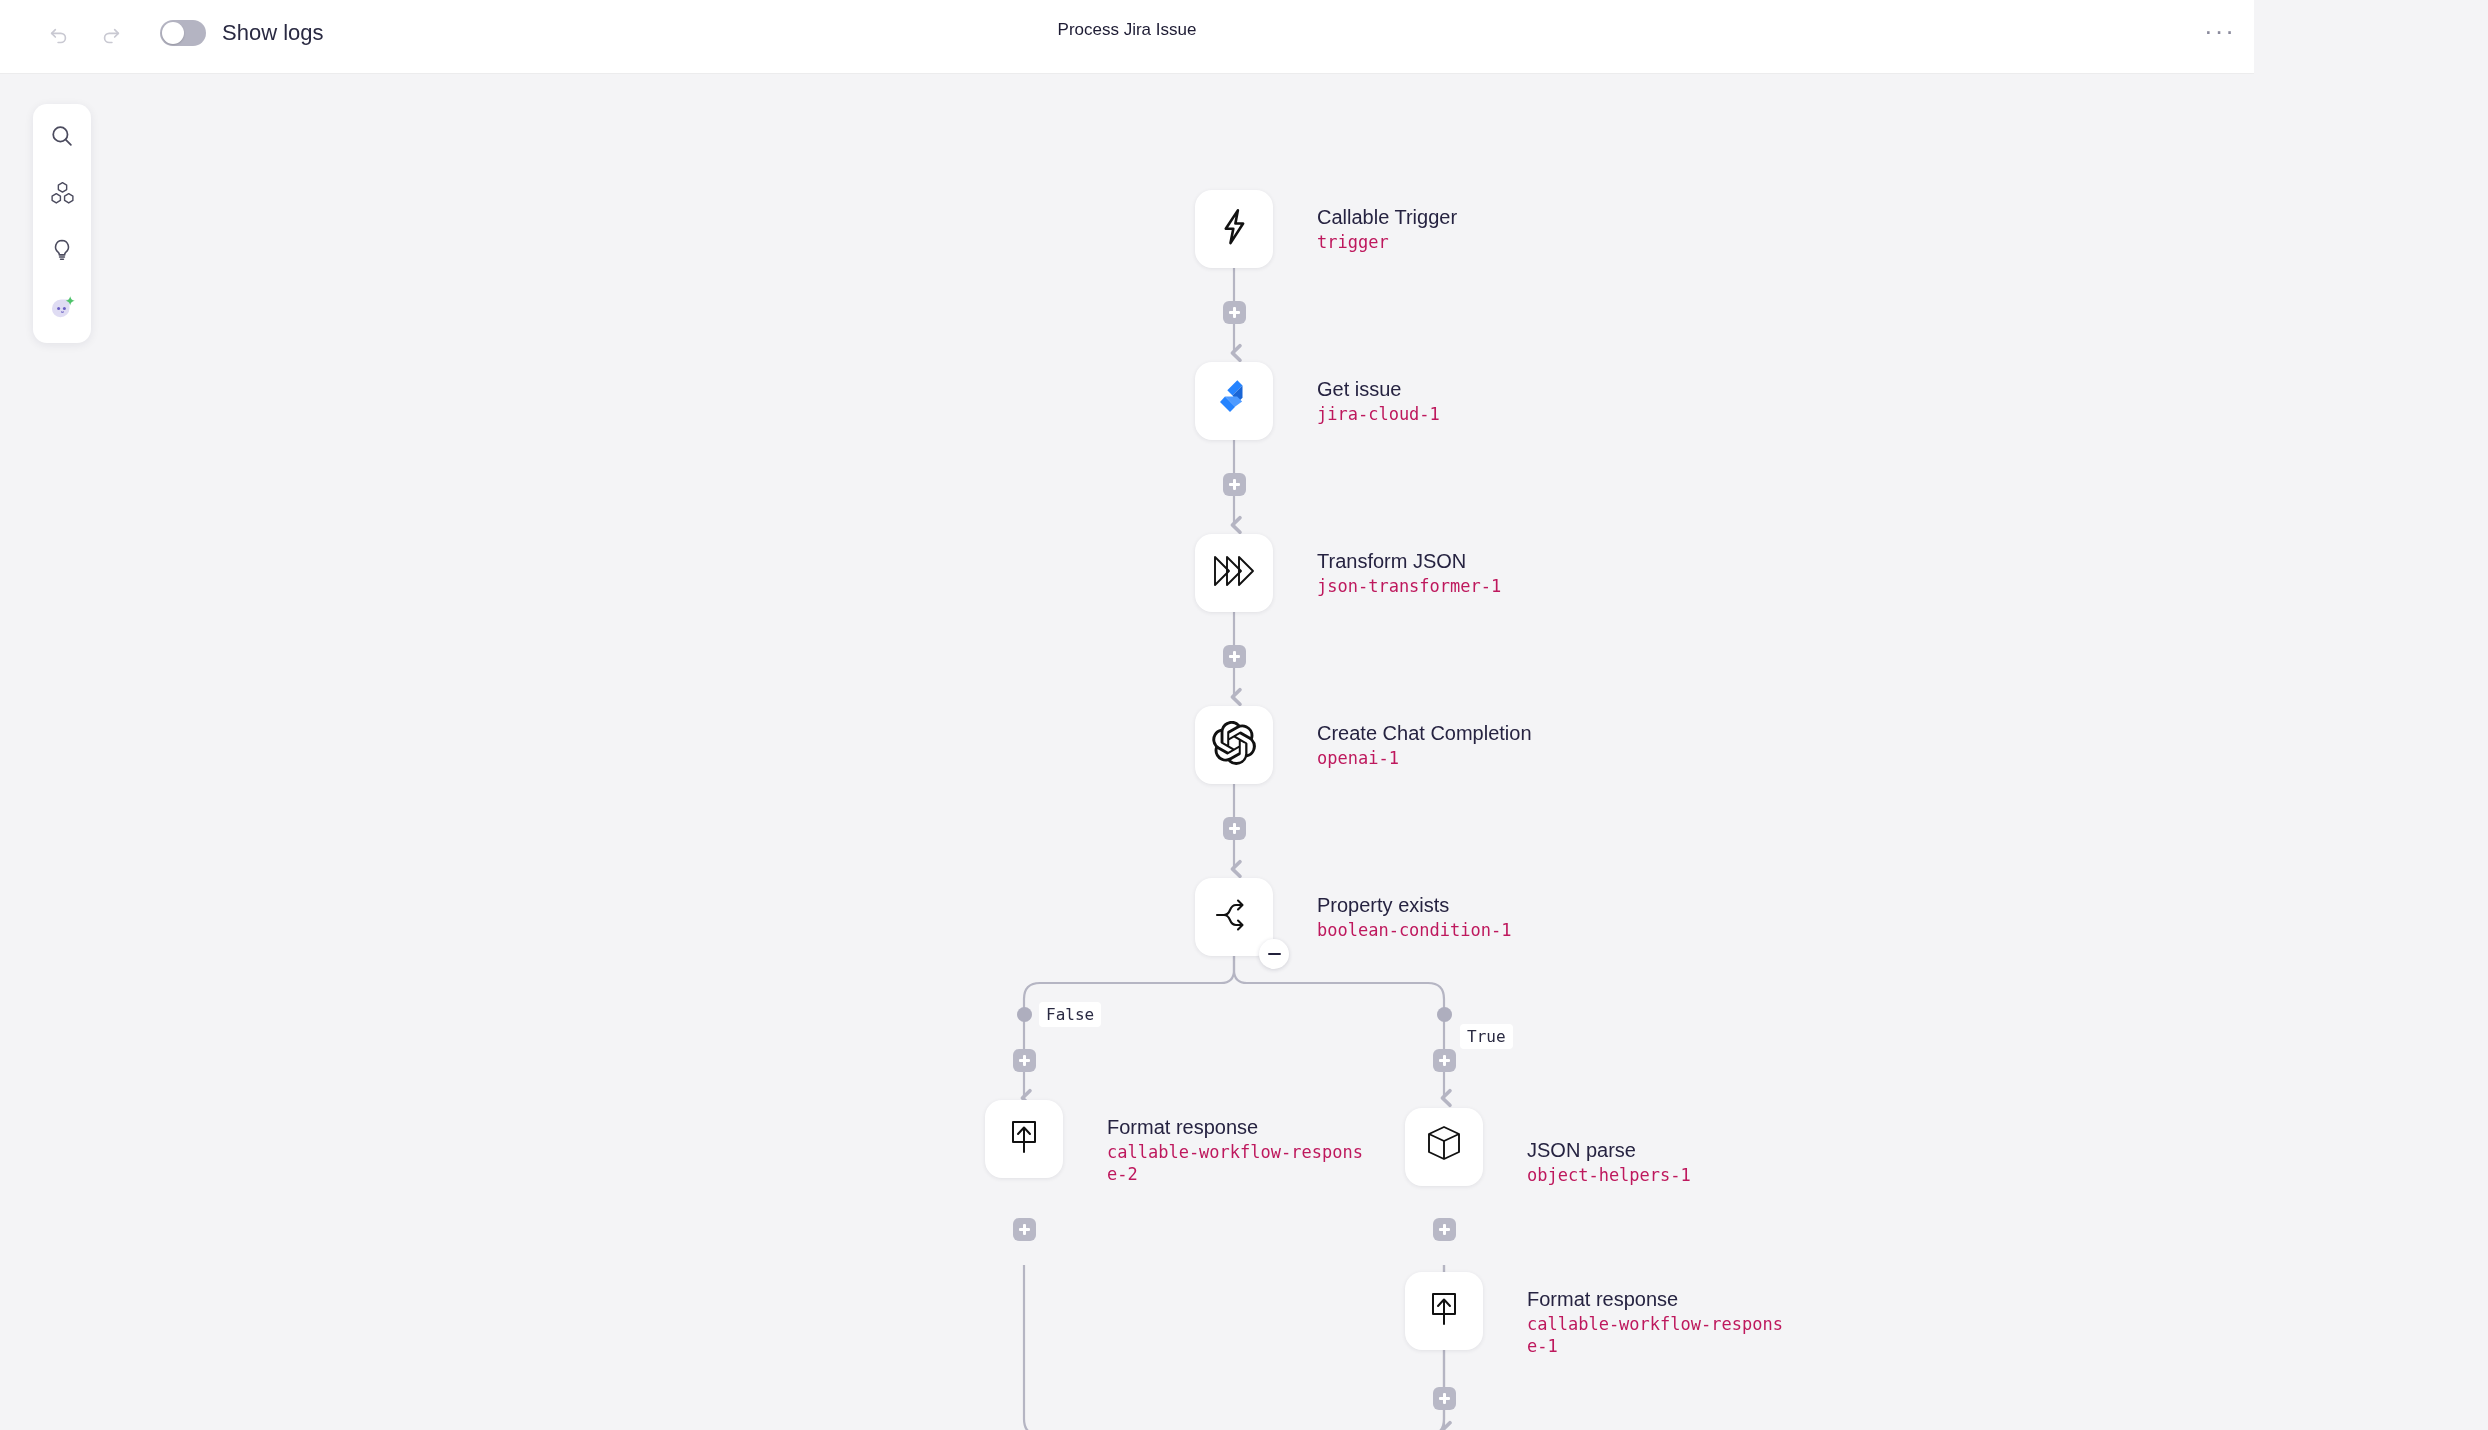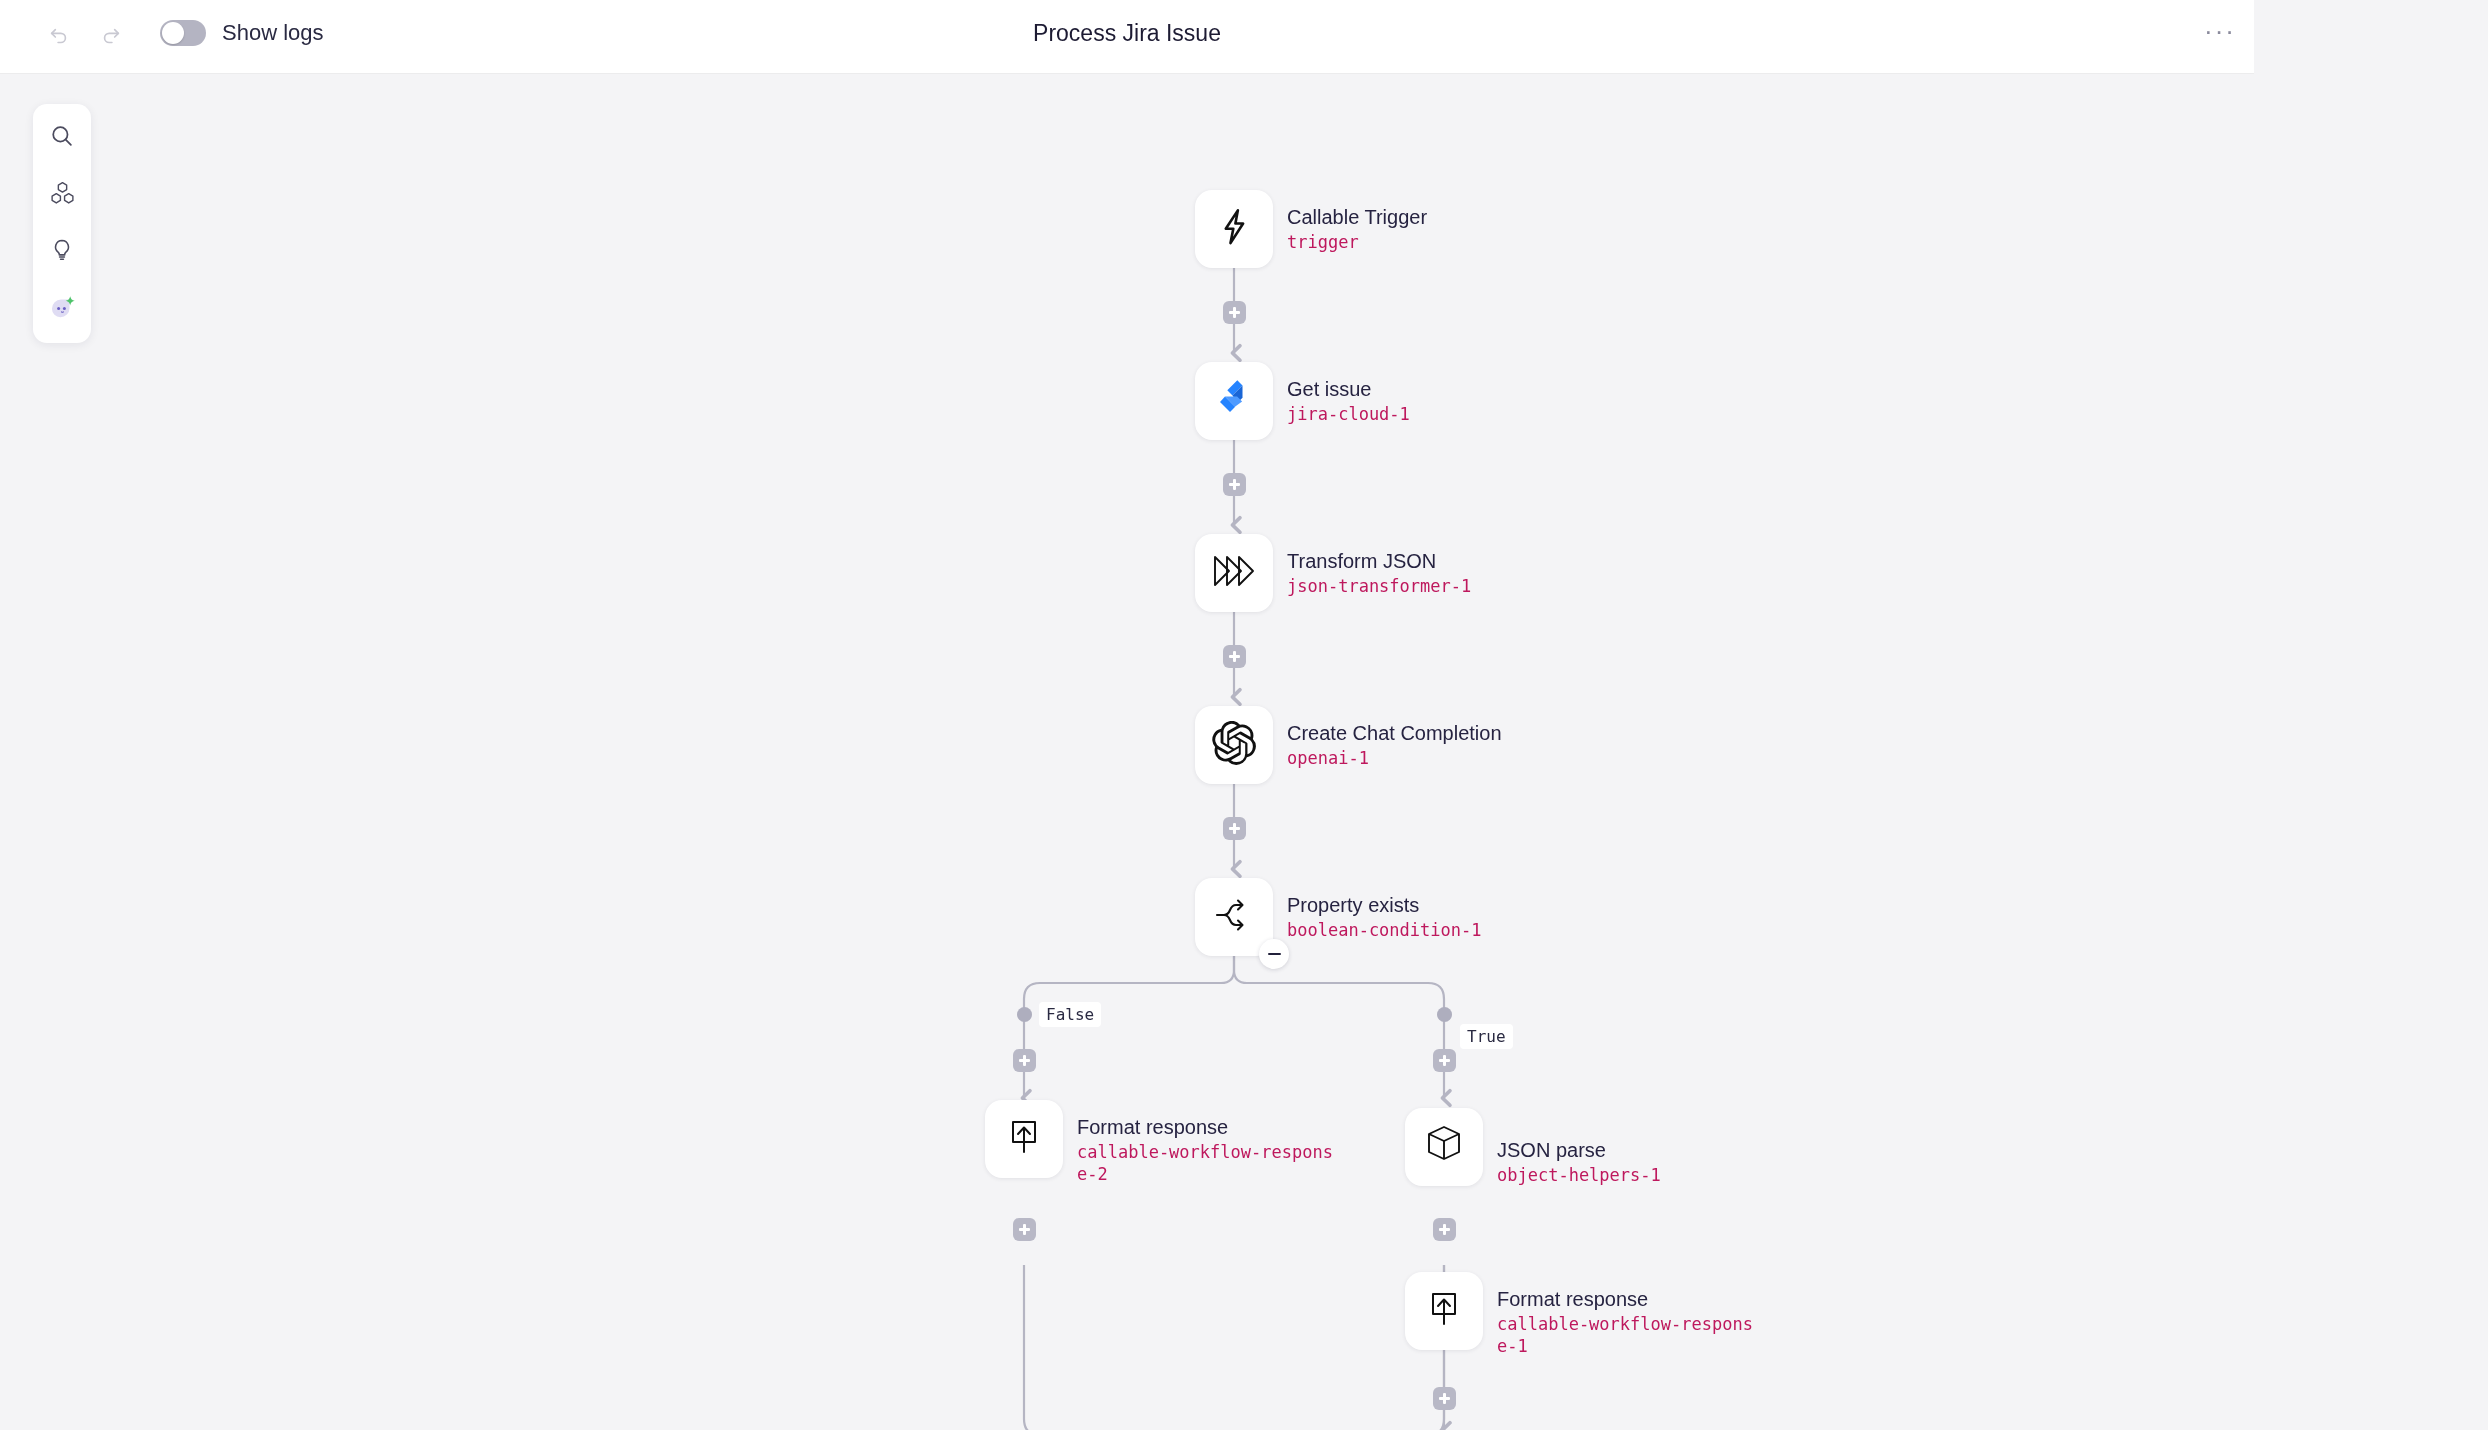--- a/index.html
+++ b/index.html
@@ -48,21 +48,21 @@
   .toggle-label {
     font-size: 22px;
     color: #2a2a42;
     white-space: nowrap;
   }
 
   .page-title {
     position: absolute;
     left: 0; right: 0; top: 20px;
     text-align: center;
-    font-size: 23px;
+    font-size: 17px;
     color: #1d1b33;
     font-weight: 400;
   }
 
   .more-btn {
     position: absolute; right: 14px; top: 20px;
     width: 40px; height: 34px;
     display: flex; align-items: center; justify-content: center;
     gap: 4px;
     color: #8a8a9c;
@@ -101,20 +101,21 @@
     overflow: hidden;
   }
   .edges { position: absolute; top: 0; left: 0; width: 2488px; height: 1355px; }
 
   
   .node {
     position: absolute;
     display: flex;
     align-items: flex-start;
     z-index: 10;
+    gap: 30px;
   }
   .node-box {
     width: 78px; height: 78px;
     background: #ffffff;
     border-radius: 17px;
     box-shadow: 0 1px 4px rgba(30,30,60,.09);
     display: flex; align-items: center; justify-content: center;
     flex: none;
     position: relative;
   }

